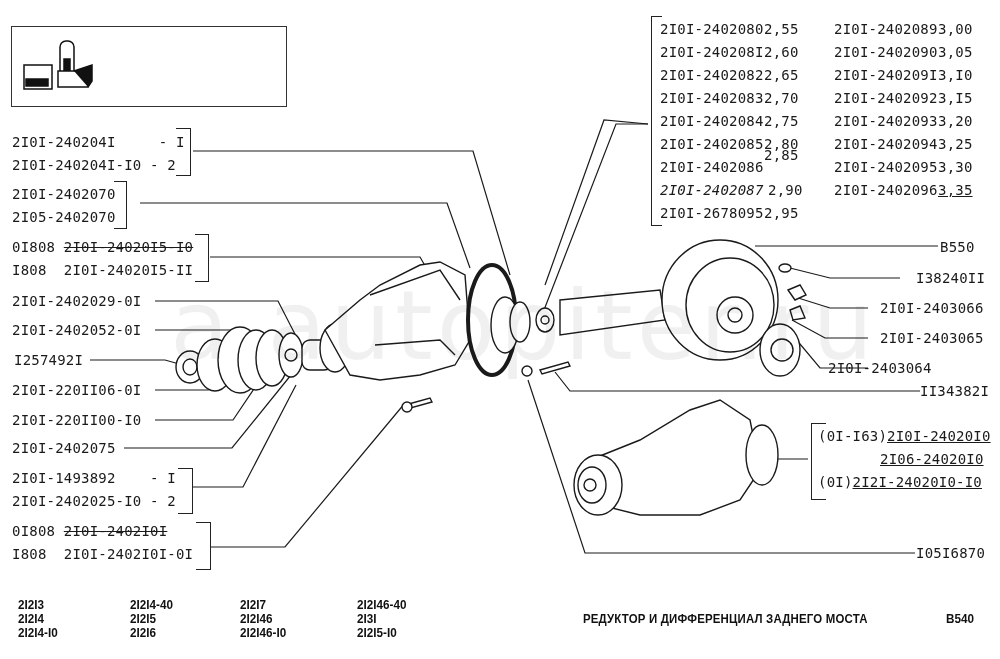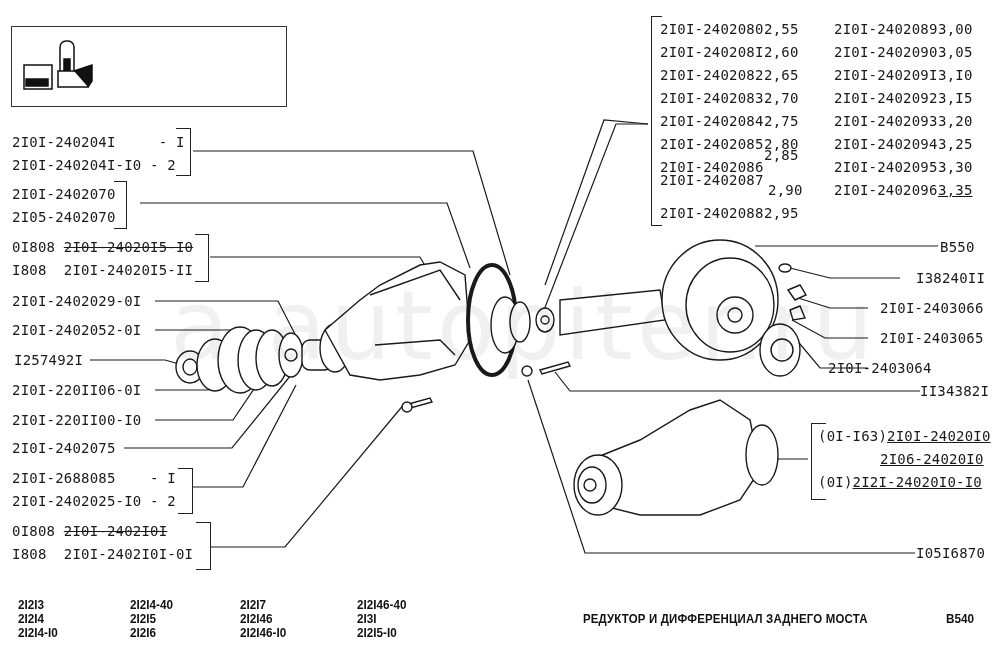--- a/index.html
+++ b/index.html
@@ -121,21 +121,21 @@
 <div class="lbl" style="left:12px;top:259px;"><span>I808  </span><span>2I0I-24020I5-II</span></div>
 <div class="bracket br-right" style="left:195px;top:234px;width:13px;height:46px;"></div>
 
 <div class="lbl" style="left:12px;top:290px;">2I0I-2402029-0I</div>
 <div class="lbl" style="left:12px;top:319px;">2I0I-2402052-0I</div>
 <div class="lbl" style="left:14px;top:349px;">I257492I</div>
 <div class="lbl" style="left:12px;top:379px;">2I0I-220II06-0I</div>
 <div class="lbl" style="left:12px;top:409px;">2I0I-220II00-I0</div>
 <div class="lbl" style="left:12px;top:437px;">2I0I-2402075</div>
 
-<div class="lbl" style="left:12px;top:467px;">2I0I-2688085    - I</div>
+<div class="lbl" style="left:12px;top:467px;">2I0I-1493892    - I</div>
 <div class="lbl" style="left:12px;top:490px;">2I0I-2402025-I0 - 2</div>
 <div class="bracket br-right" style="left:178px;top:468px;width:14px;height:44px;"></div>
 
 <div class="lbl" style="left:12px;top:520px;"><span>0I808 </span><span class="strike">2I0I-2402I0I</span></div>
 <div class="lbl" style="left:12px;top:543px;"><span>I808  </span><span>2I0I-2402I0I-0I</span></div>
 <div class="bracket br-right" style="left:196px;top:522px;width:14px;height:46px;"></div>
 
 <div class="bracket br-left" style="left:651px;top:16px;width:10px;height:208px;"></div>
 <div id="shim-table">
     <div class="lbl" style="left: 660px; top: 18px;">2I0I-2402080</div>
@@ -159,25 +159,25 @@
     <div class="lbl" style="left: 834px; top: 110px;">2I0I-2402093</div>
     <div class="lbl" style="left: 938px; top: 110px;">3,20</div>
     <div class="lbl" style="left: 660px; top: 133px;">2I0I-2402085</div>
     <div class="lbl" style="left: 764px; top: 133px;">2,80</div>
     <div class="lbl" style="left: 834px; top: 133px;">2I0I-2402094</div>
     <div class="lbl" style="left: 938px; top: 133px;">3,25</div>
     <div class="lbl" style="left: 660px; top: 156px;">2I0I-2402086</div>
     <div class="lbl" style="left: 764px; top: 144px;">2,85</div>
     <div class="lbl" style="left: 834px; top: 156px;">2I0I-2402095</div>
     <div class="lbl" style="left: 938px; top: 156px;">3,30</div>
-    <div class="lbl" style="left: 660px; top: 169px;">2I0I-2402087</div>
+    <div class="lbl" style="left: 660px; top: 179px; font-style: italic;">2I0I-2402087</div>
     <div class="lbl" style="left: 768px; top: 179px;">2,90</div>
     <div class="lbl" style="left: 834px; top: 179px;">2I0I-2402096</div>
     <div class="lbl" style="left: 938px; top: 179px; text-decoration: underline;">3,35</div>
-    <div class="lbl" style="left: 660px; top: 202px;">2I0I-2402088</div>
+    <div class="lbl" style="left: 660px; top: 202px;">2I0I-2678095</div>
     <div class="lbl" style="left: 764px; top: 202px;">2,95</div>
     <div class="lbl" style="left: 834px; top: 202px;"></div>
     <div class="lbl" style="left: 938px; top: 202px;"></div>
   </div>
 
 <div class="lbl" style="left:940px;top:236px;">B550</div>
 <div class="lbl" style="left:916px;top:267px;">I38240II</div>
 <div class="lbl" style="left:880px;top:297px;">2I0I-2403066</div>
 <div class="lbl" style="left:880px;top:327px;">2I0I-2403065</div>
 <div class="lbl" style="left:828px;top:357px;">2I0I-2403064</div>

